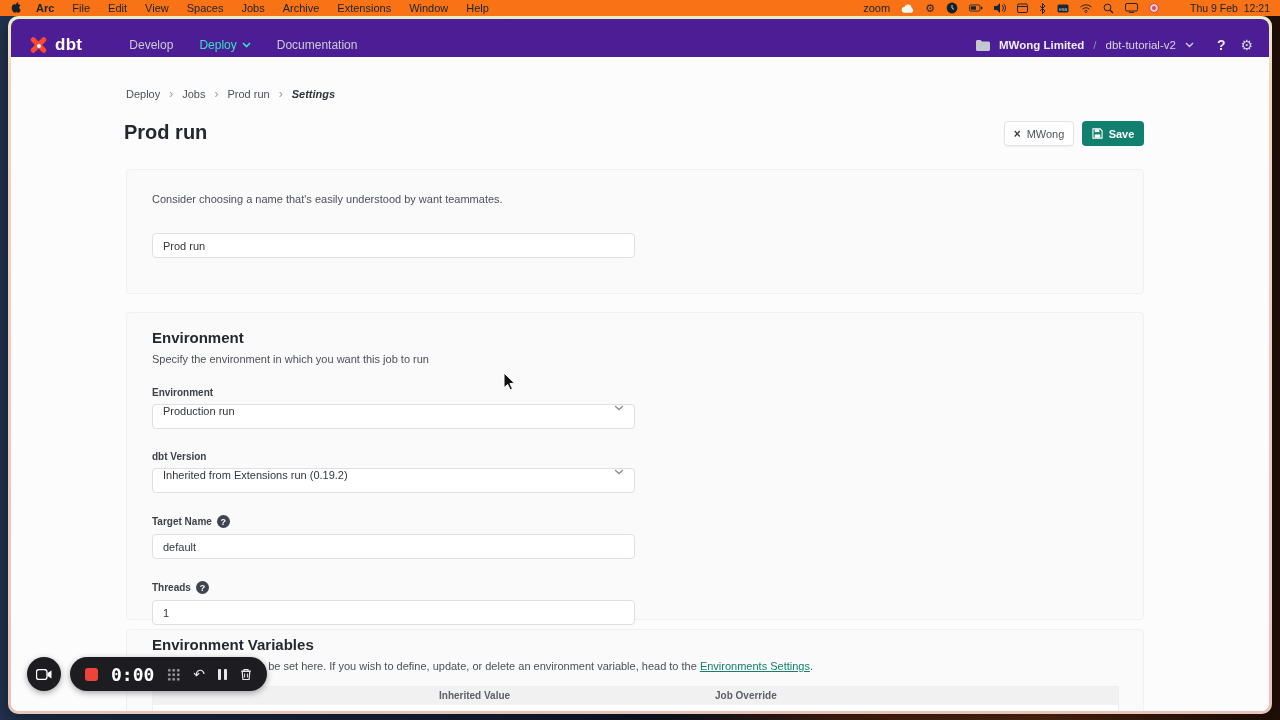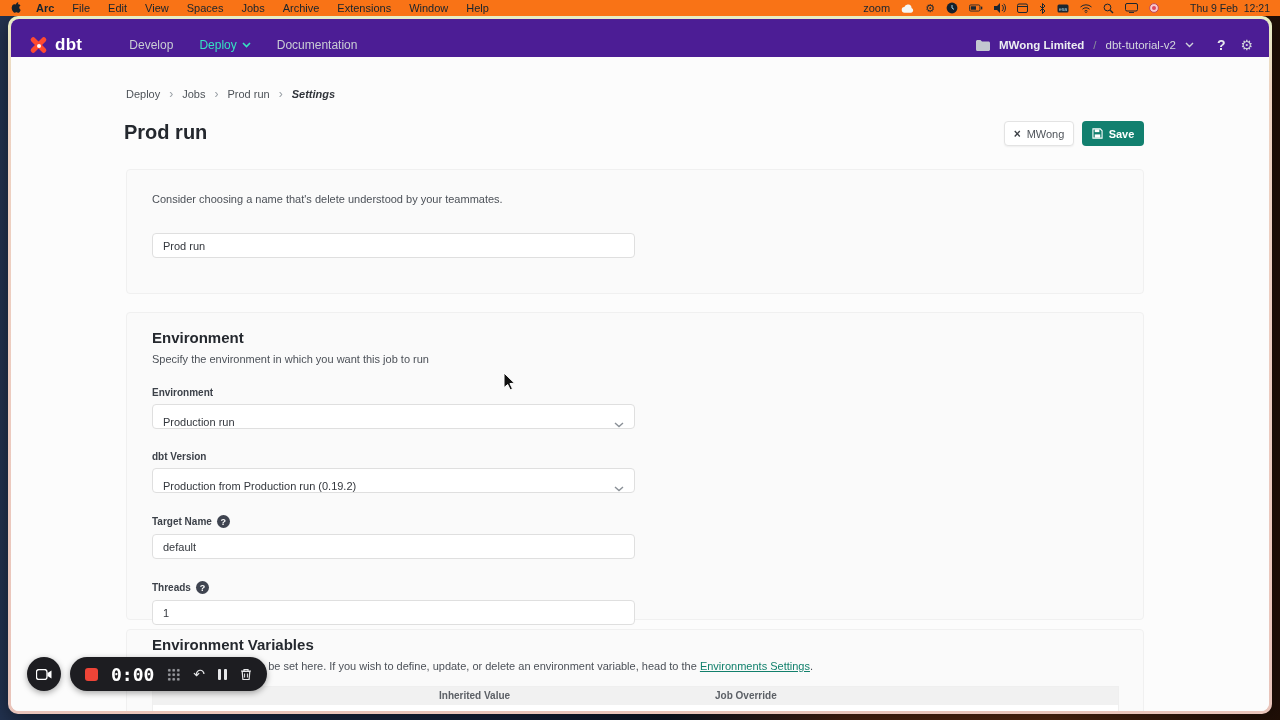--- a/index.html
+++ b/index.html
@@ -85,21 +85,21 @@
 
   .sec-heading{ font-size:15px; font-weight:bold; color:#25292f; }
   .sec-desc{ font-size:11px; color:#4c5158; margin-top:7px; }
   .field{ margin-top:22px; width:483px; }
   .field-label{ font-size:10px; font-weight:bold; color:#3c4149; display:flex; align-items:center; gap:5px; }
   .help-badge{ width:13px; height:13px; border-radius:50%; background:#3f4450; color:#fff;
     font-size:9px; font-weight:bold; display:inline-flex; align-items:center; justify-content:center; }
   .input, .select{ margin-top:6px; height:25px; width:483px; background:#fff;
     border:1px solid #dfdfdf; border-radius:4px; font-size:11px; color:#33373d;
     padding:0 10px; font-family:"Liberation Sans", sans-serif; }
-  .select{ display:flex; align-items:flex-end; justify-content:space-between; cursor:pointer; }
+  .select{ display:flex; align-items:flex-start; justify-content:space-between; cursor:pointer; }
 
   .evtable{ position:relative; margin-top:14px; width:967px; border:1px solid #efefef; }
   .evhead{ position:relative; height:18px; background:#f1f1f1; }
   .evhead span{ position:absolute; top:3px; font-size:10px; font-weight:bold; color:#5c6066; }
   .evhead .h1{ left:286px; }
   .evhead .h2{ left:562px; }
   .evrow{ height:16px; background:#fff; }
 
   
   .rec-cam{ position:absolute; left:27px; top:657px; width:34px; height:34px; border-radius:50%;
@@ -284,21 +284,21 @@
           <svg width="11" height="11" viewBox="0 0 12 12">
               <path fill="none" stroke="#fff" stroke-width="1.2" d="M1 1h8l2 2v8H1z"></path>
               <rect x="3" y="1.5" width="5" height="3" fill="#fff"></rect>
               <rect x="3" y="7" width="6" height="3.5" fill="#fff"></rect>
             </svg>
         </span>
         <span>Save</span>
       </button>
 
       <div class="card card-1">
-        <div class="sec-desc">Consider choosing a name that's delete understood by your teammates.</div>
+        <div class="sec-desc">Consider choosing a name that's easily understood by want teammates.</div>
         <div class="field">
           <input class="input" type="text" value="Prod run" style="">
         </div>
       </div>
 
       <div class="card card-2">
         <div class="sec-heading">Environment</div>
         <div class="sec-desc">Specify the environment in which you want this job to run</div>
 
         <div class="field">
@@ -309,21 +309,21 @@
               <svg width="10" height="6" viewBox="0 0 10 6">
                   <polyline points="1,1 5,4.6 9,1" fill="none" stroke="#8a9097" stroke-width="1.4"></polyline>
                 </svg>
             </span>
           </div>
         </div>
 
         <div class="field">
           <div class="field-label">dbt Version</div>
           <div class="select">
-            <span>Production from Production run (0.19.2)</span>
+            <span>Inherited from Extensions run (0.19.2)</span>
             <span>
               <svg width="10" height="6" viewBox="0 0 10 6">
                   <polyline points="1,1 5,4.6 9,1" fill="none" stroke="#8a9097" stroke-width="1.4"></polyline>
                 </svg>
             </span>
           </div>
         </div>
 
         <div class="field">
           <div class="field-label">

